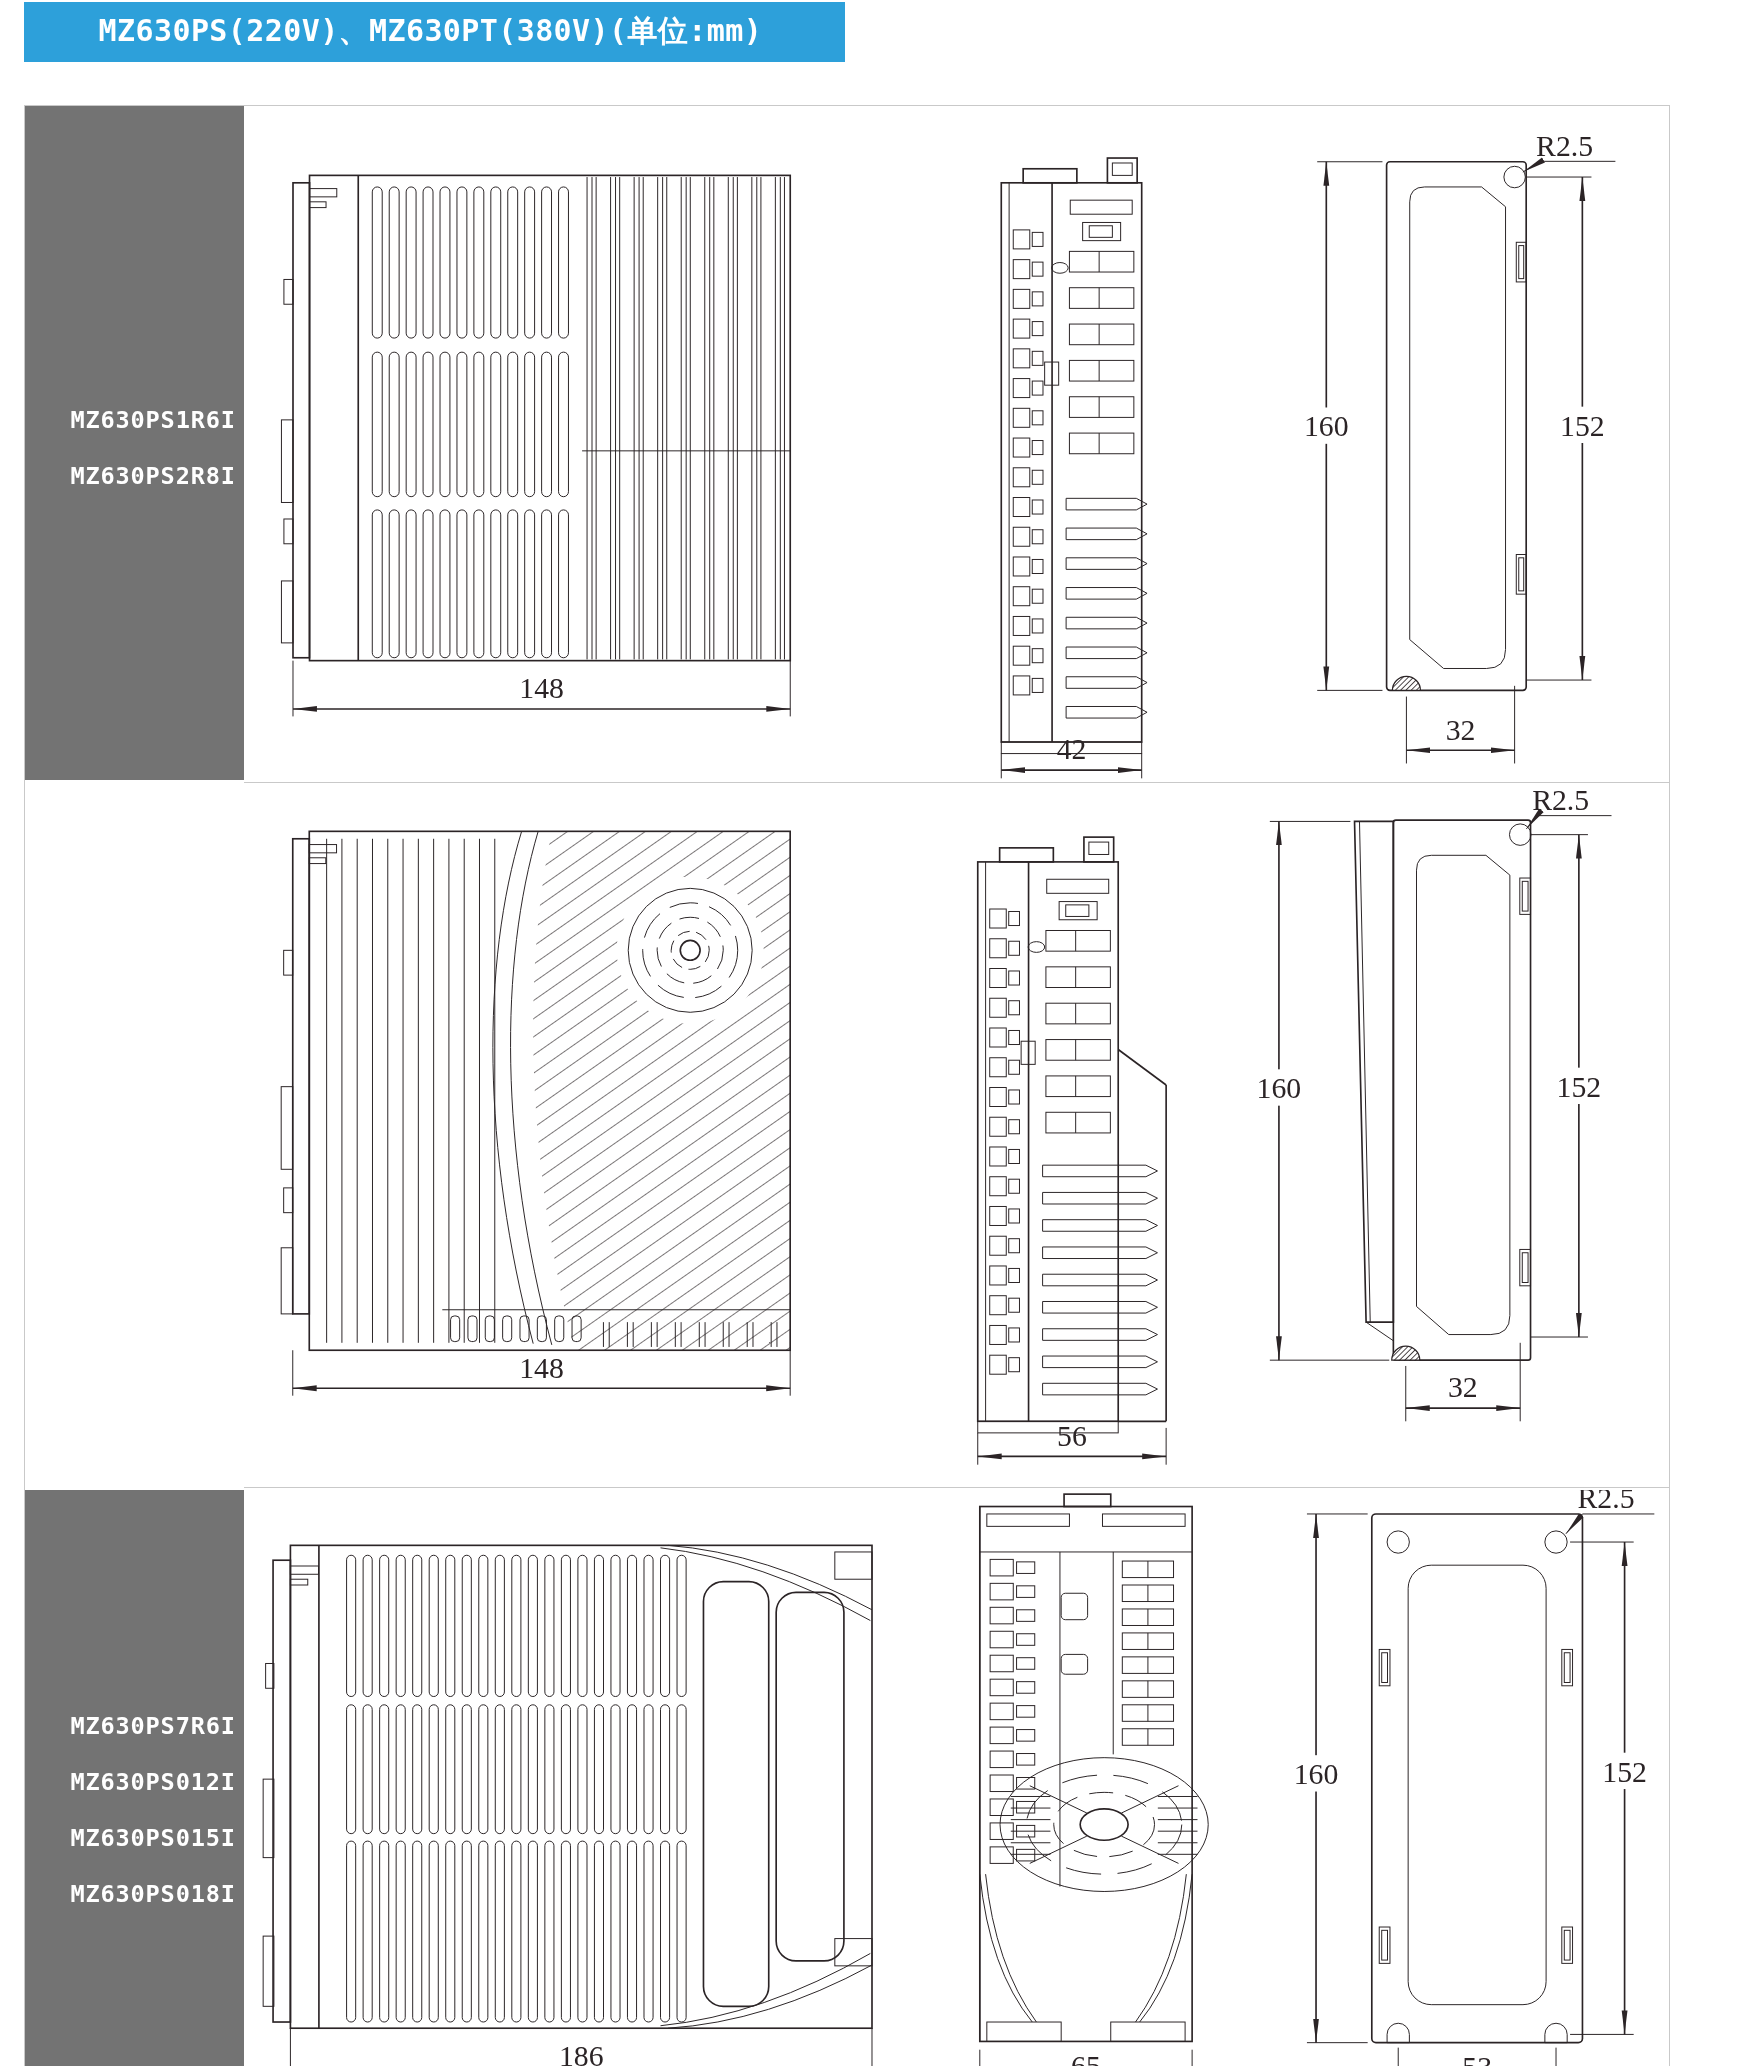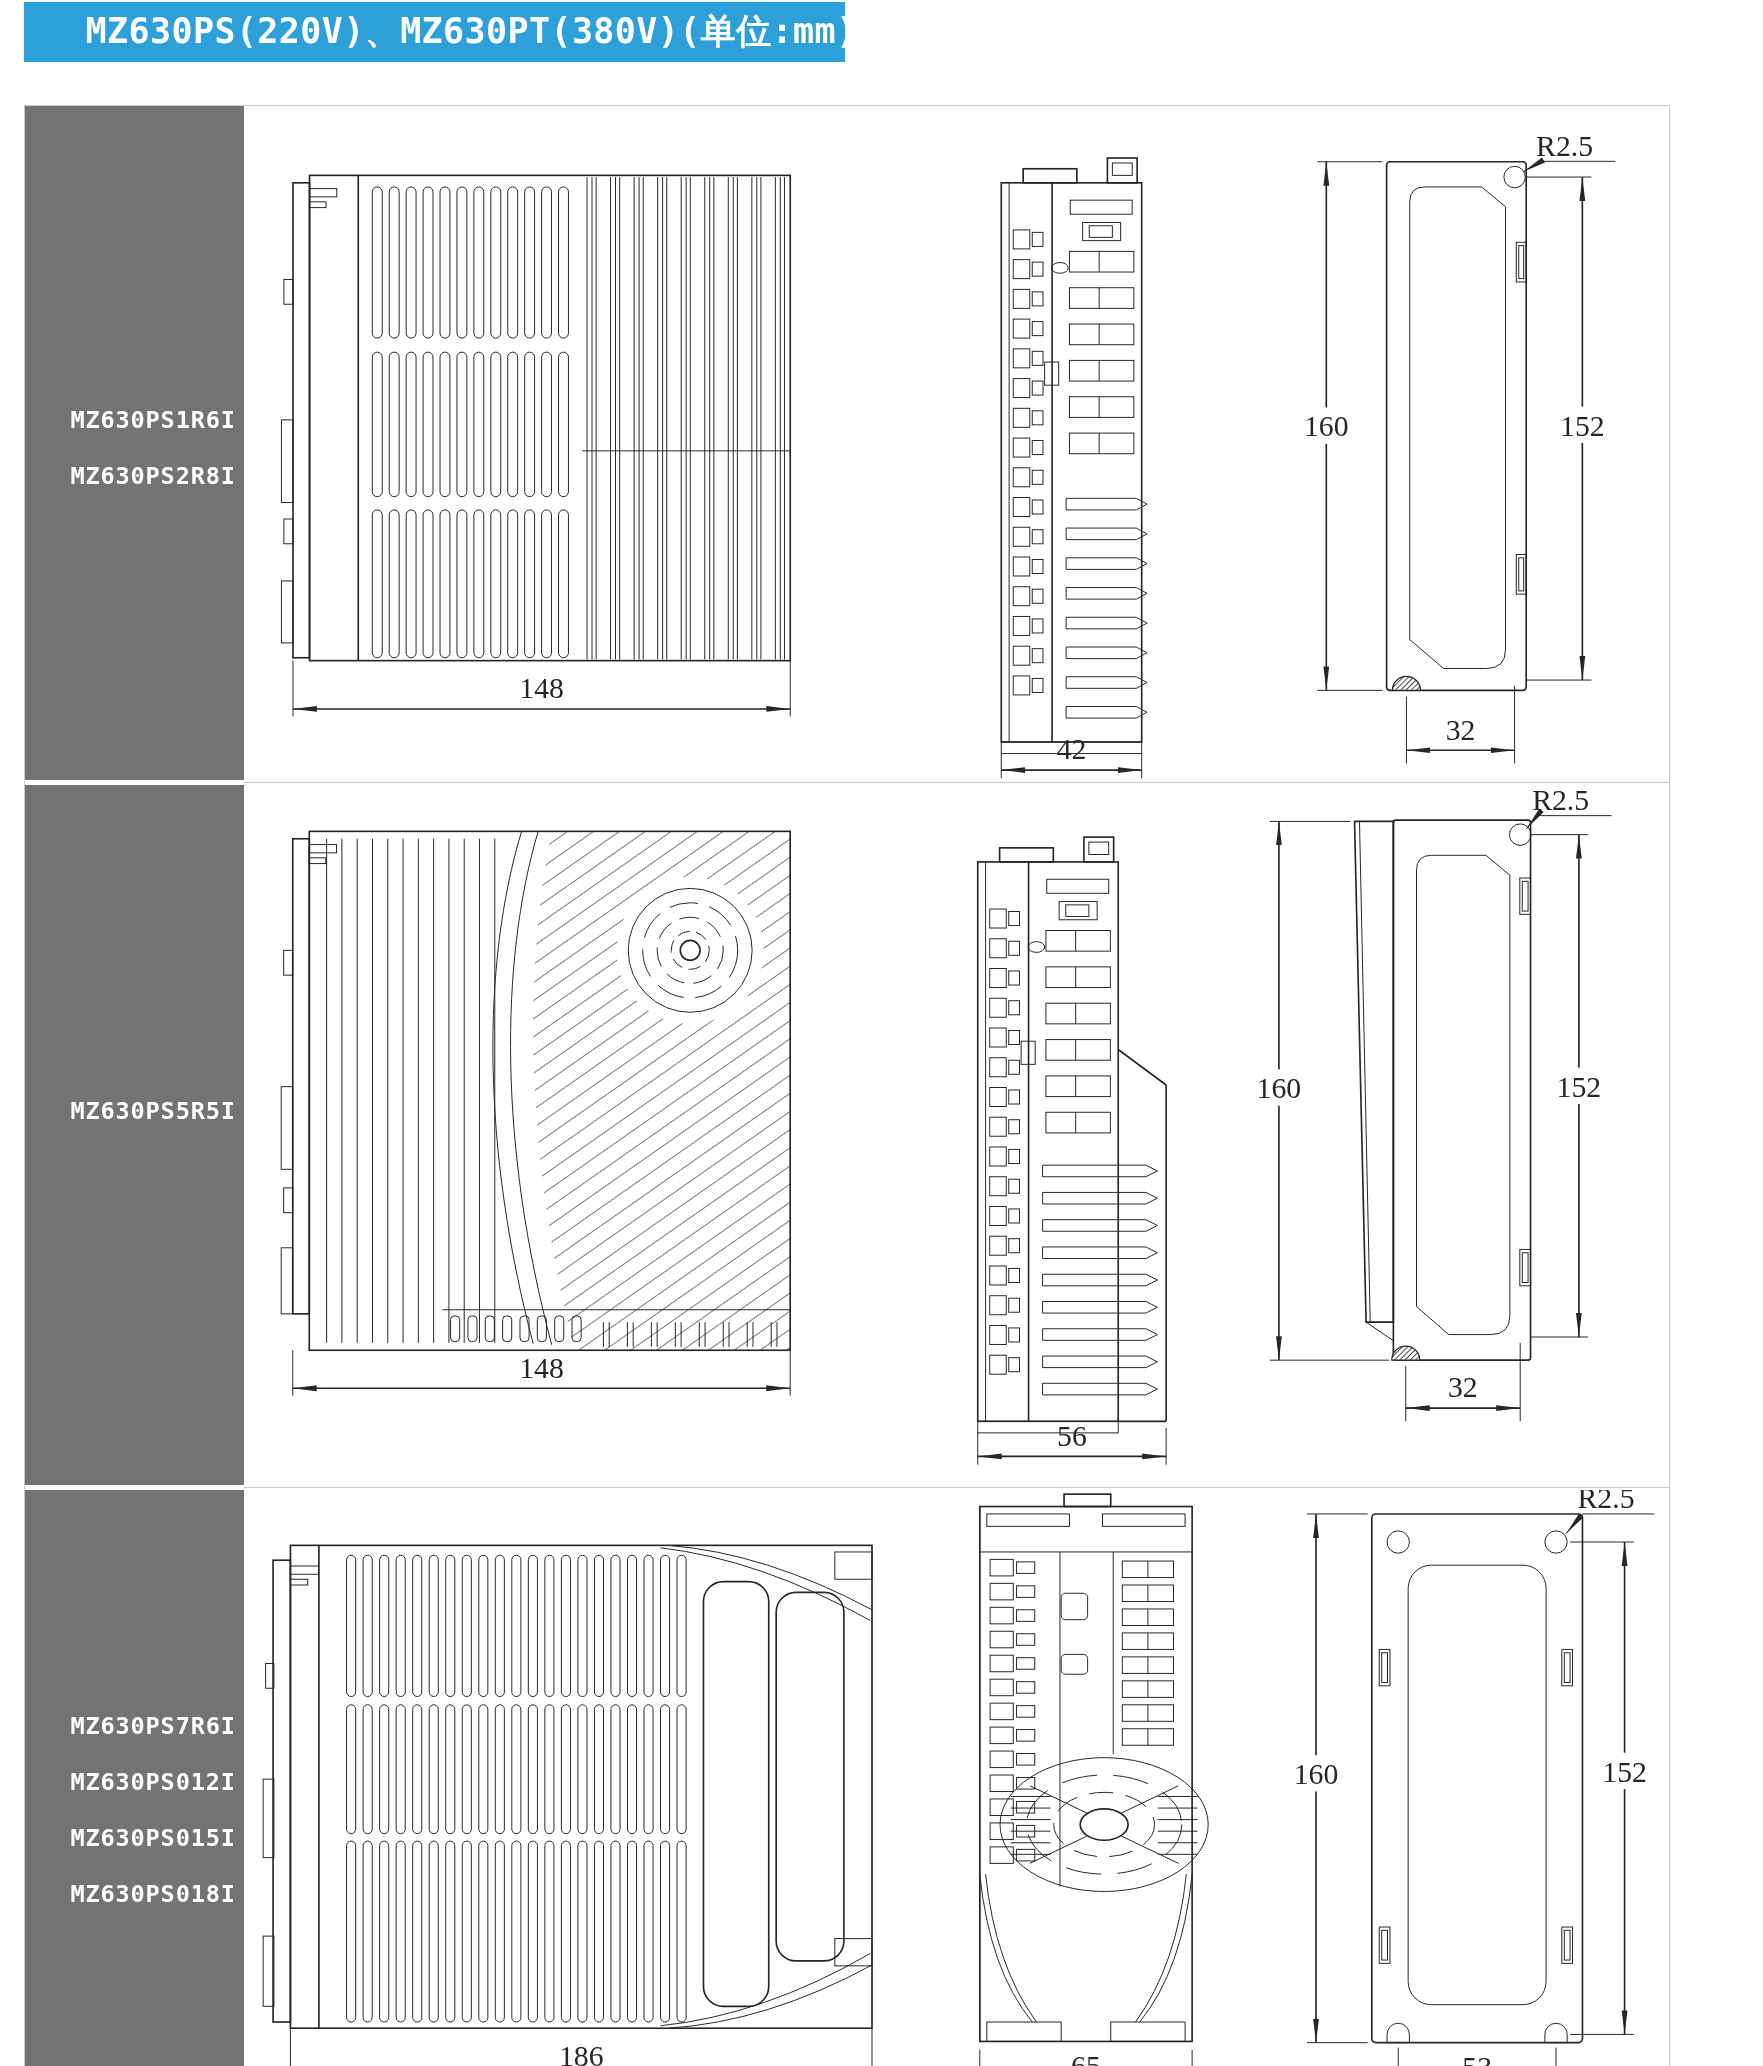--- a/index.html
+++ b/index.html
@@ -1,18 +1,18 @@
 <!DOCTYPE html>
 <html style="font-size:6.6px"><head>
 <meta charset="utf-8">
 <style>
   html,body{margin:0;padding:0;background:#fff;}
   .page{position:relative;width:1763px;height:2140px;background:#fff;overflow:hidden;font-family:"Liberation Sans",sans-serif;}
   .titlebar{position:absolute;left:23.6px;top:1.7px;width:821px;height:60px;background:#2da0da;display:flex;align-items:center;box-sizing:border-box;padding-left:62px;}
-  .titlebar span{font-family:"DejaVu Sans Mono","DejaVu Sans",monospace;font-weight:bold;font-size:35px;color:#fff;white-space:nowrap;letter-spacing:0.4px;}
+  .titlebar span{font-family:"DejaVu Sans Mono","DejaVu Sans",monospace;font-weight:bold;font-size:30px;color:#fff;white-space:nowrap;letter-spacing:0.4px;margin-left:13px;}
   .content{position:absolute;left:23.6px;top:105px;width:1646px;height:2006px;border:1.2px solid #c9c9c9;box-sizing:border-box;background:#fff;}
   .row{position:absolute;left:0;width:100%;}
   .sidebar{position:absolute;left:0;top:0;bottom:0;width:219px;background:#737373;}
   .models{position:absolute;left:46px;width:178px;color:#fff;font-family:"DejaVu Sans Mono","DejaVu Sans",monospace;font-weight:bold;font-size:23.6px;line-height:56px;letter-spacing:0.8px;white-space:nowrap;}
   .sep{position:absolute;left:0;width:100%;height:5px;background:#fff;}
   .sep .line{position:absolute;left:219px;right:0;top:1.7px;height:1.7px;background:#c9c9c9;}
   .draw{position:absolute;left:219px;top:0;right:0;bottom:0;}
   .draw svg{position:absolute;left:0;top:0;}
   .ol{fill:none;stroke:#2b2426;stroke-width:4;}
   .th{fill:none;stroke:#2b2426;stroke-width:2.4;}
@@ -311,25 +311,20 @@
           </g>
         </svg>
       </div>
     </div>
 
     <div class="sep" style="top:674px">
         <div class="line"></div>
       </div>
 
     <div class="row" style="top:679px;height:700px">
-      <div class="sidebar">
-        <div class="models" style="top:298px">
-          <div>MZ630PS5R5I</div>
-        </div>
-      </div>
       <div class="draw">
         <svg width="1427" height="700" viewBox="0 0 3454 1694">
 
           <g>
             <path d="M745,112 H1322 V1368 H800 C680,900 676,440 745,112 Z" fill="url(#diag)" stroke="none"></path>
             <circle cx="1080" cy="400" r="178" fill="#fff" stroke="none"></circle>
             <circle class="th" cx="1080" cy="400" r="150"></circle>
             <circle class="th" cx="1080" cy="400" r="115" stroke-dasharray="70 28"></circle>
             <circle class="th" cx="1080" cy="400" r="80" stroke-dasharray="48 22"></circle>
             <circle class="th" cx="1080" cy="400" r="46" stroke-dasharray="30 16"></circle>

